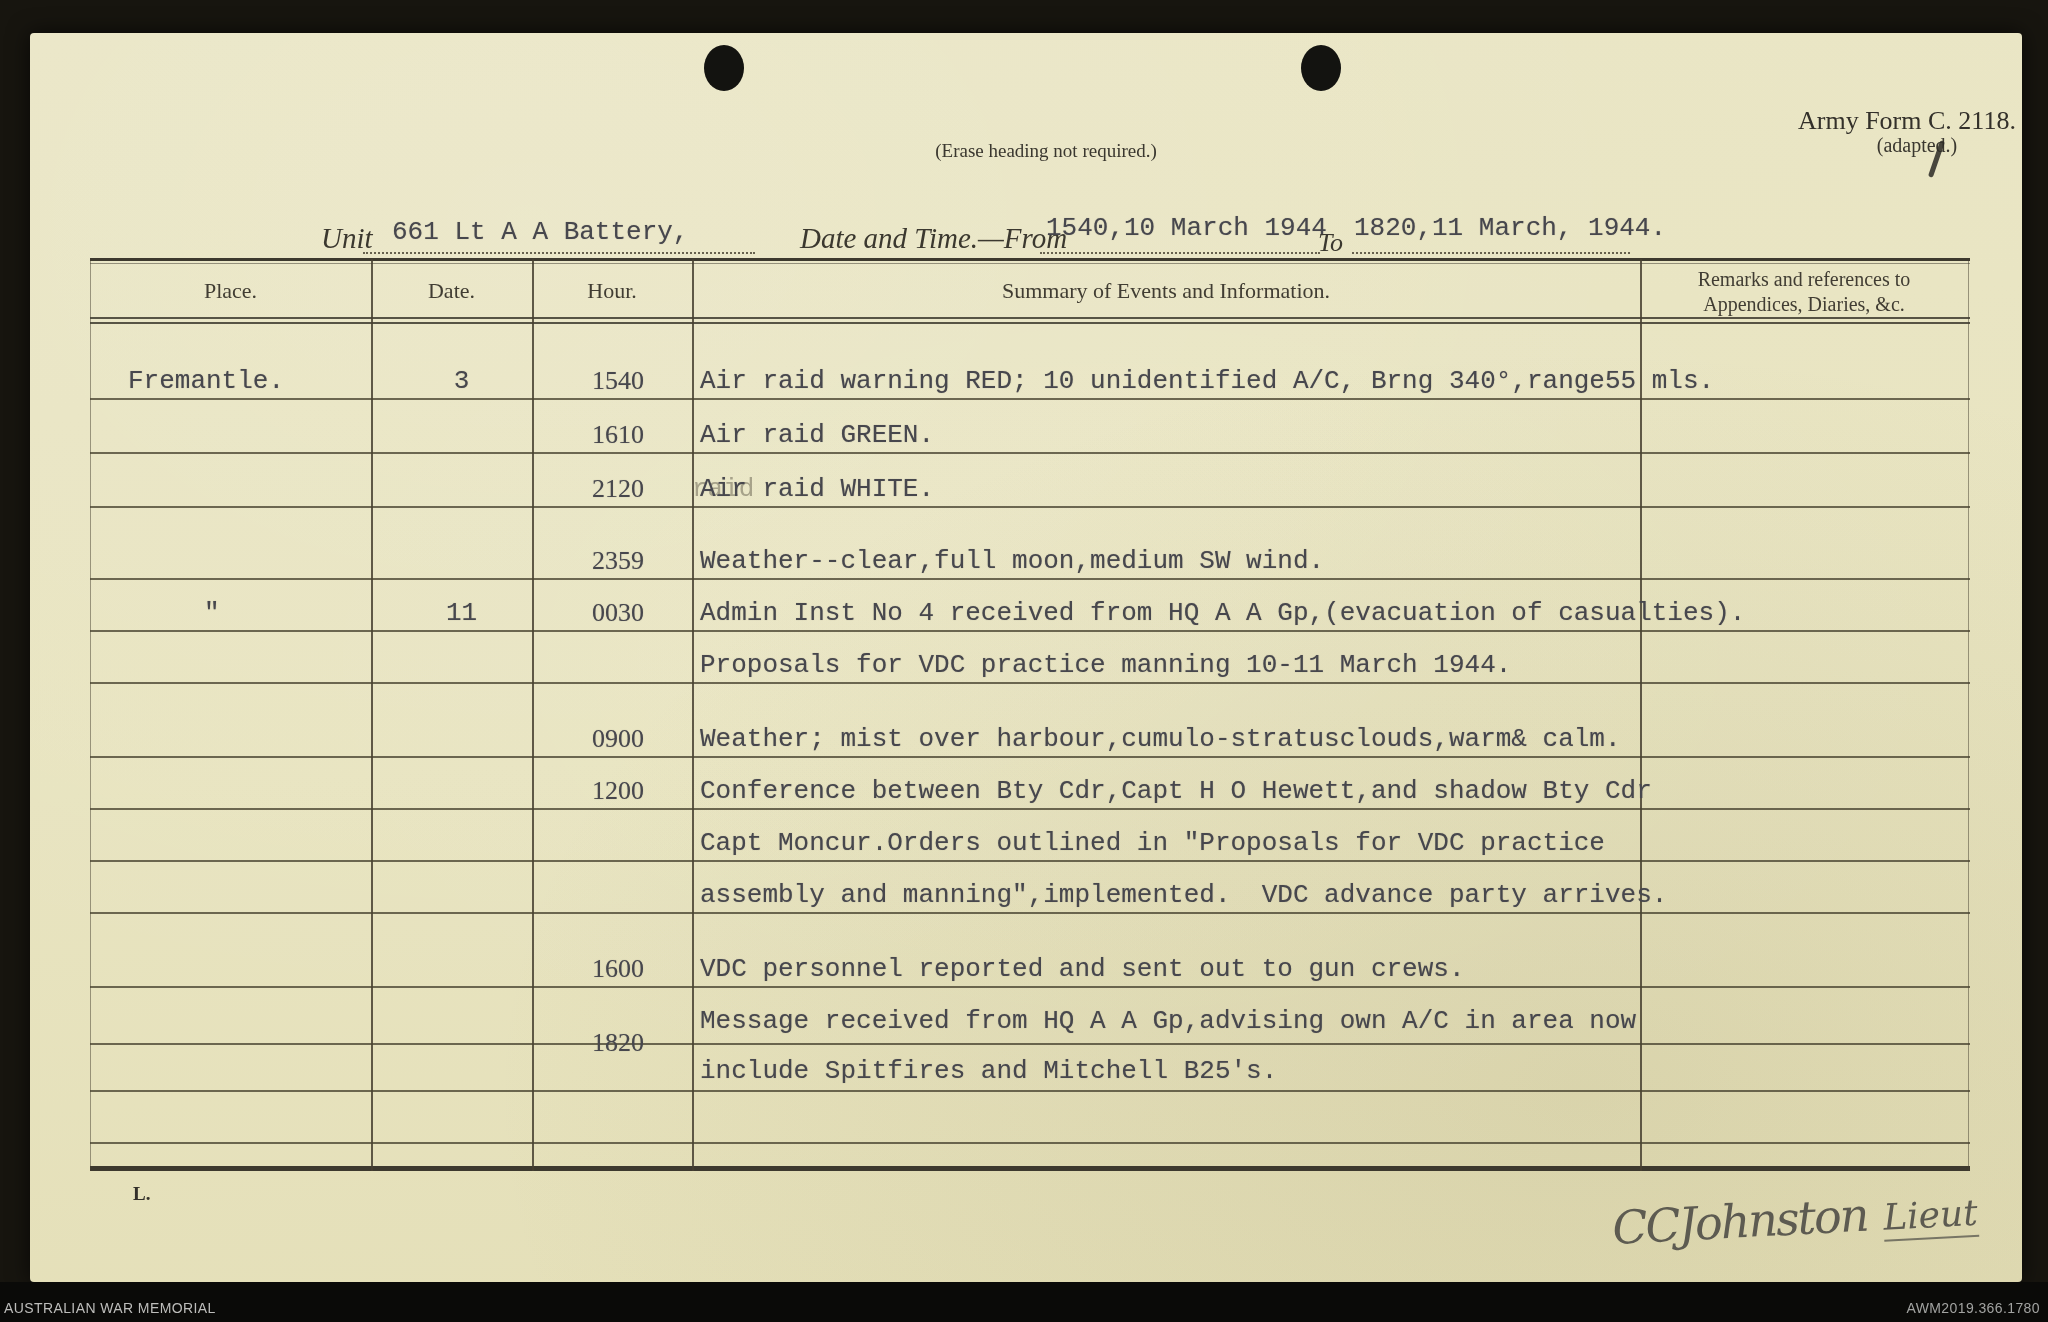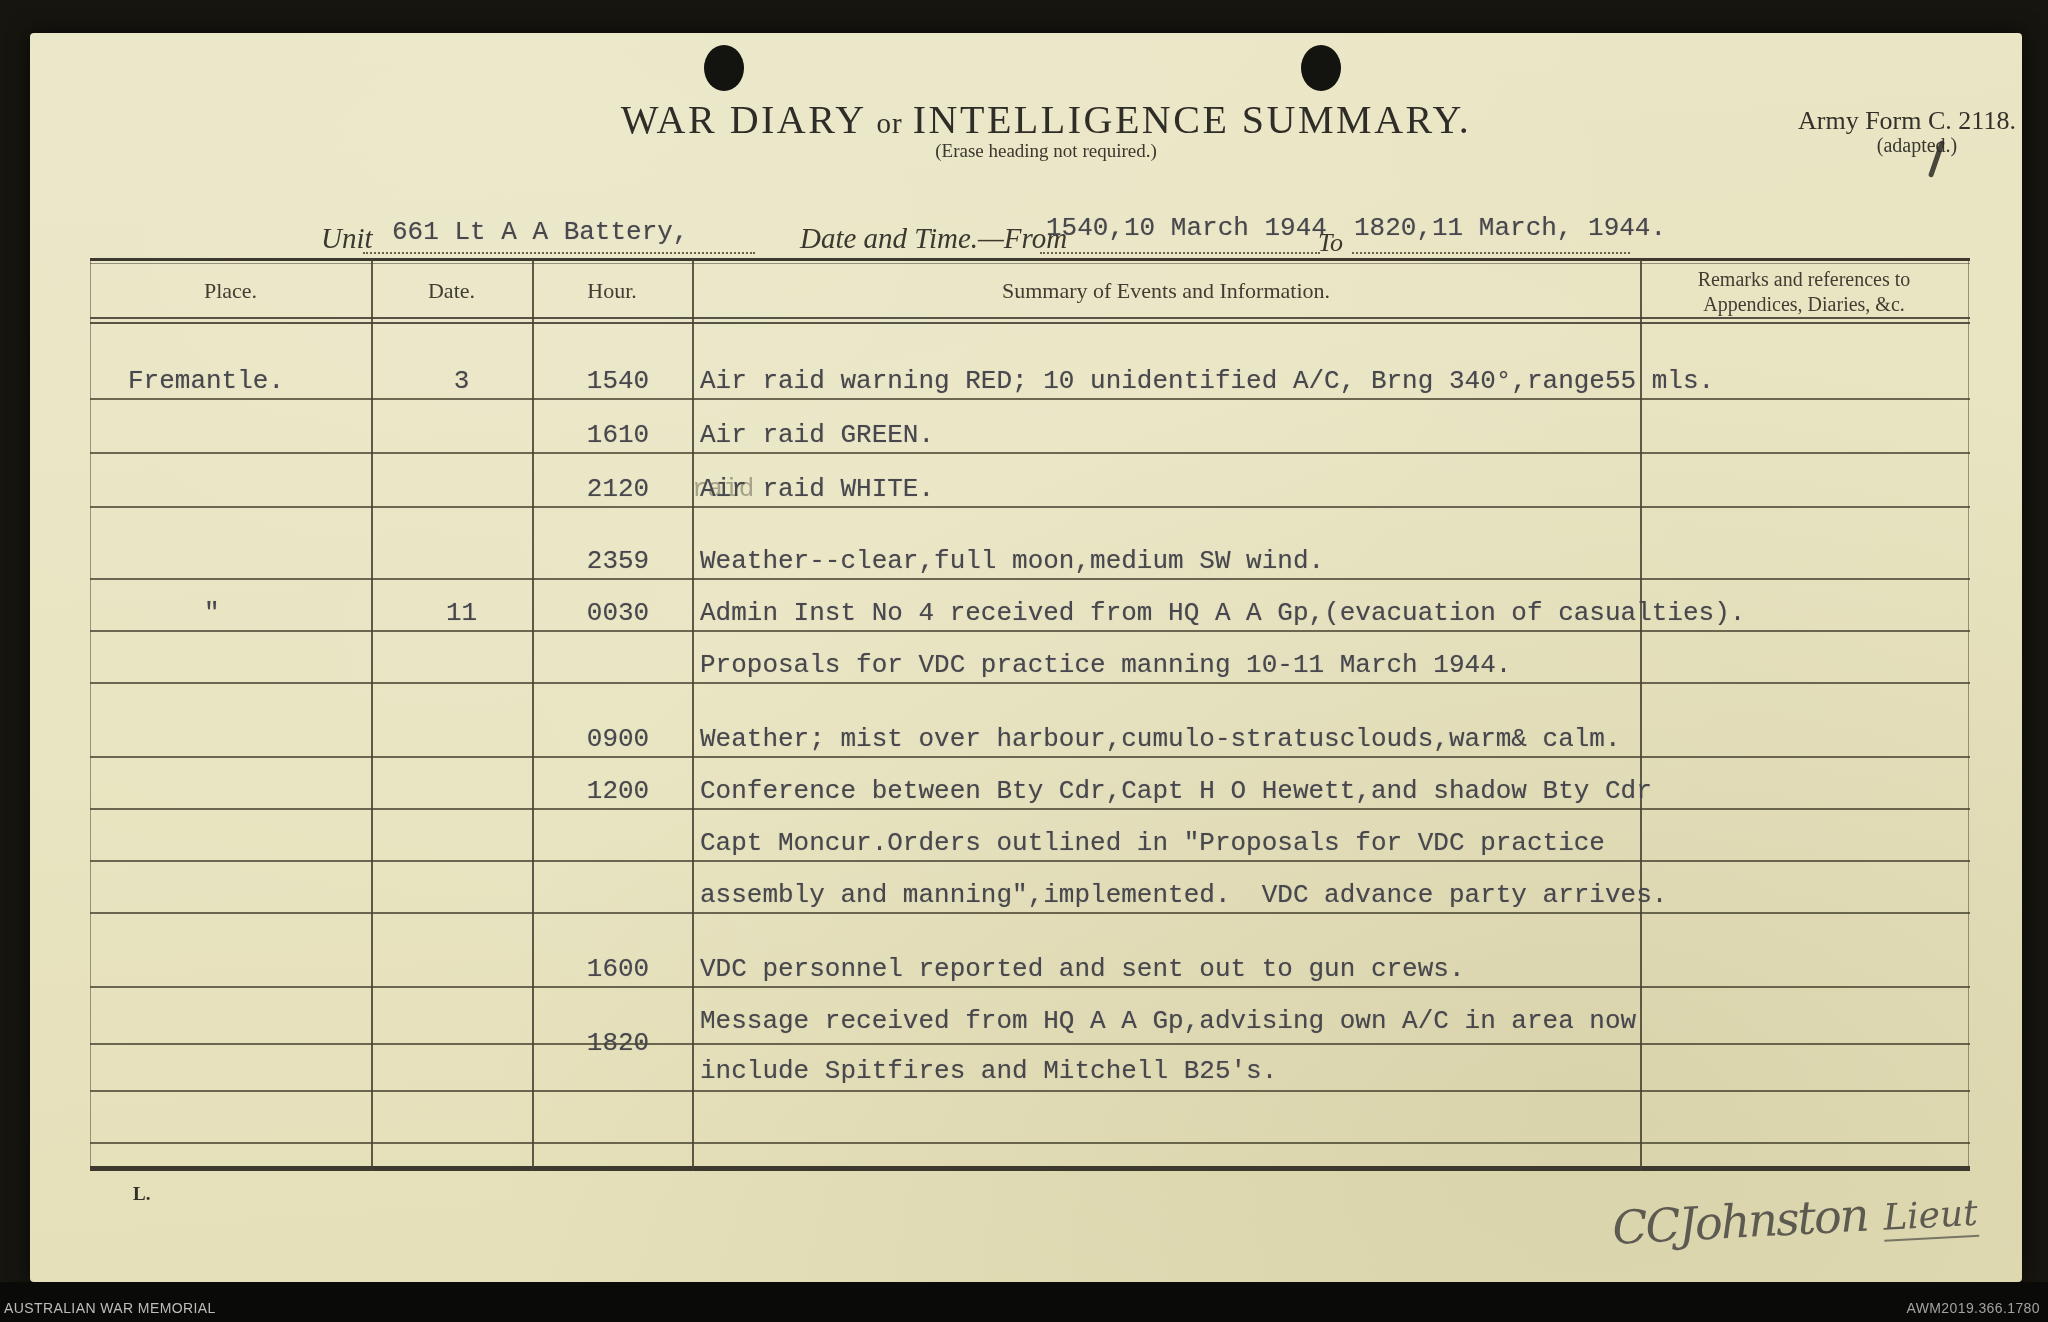--- a/index.html
+++ b/index.html
@@ -47,21 +47,21 @@
   .vline{position:absolute;top:259px;height:912px;width:2px;background:rgba(70,64,48,0.85);}
   .vline.faint{width:1px;background:rgba(70,64,48,0.5);}
   .th{position:absolute;font-size:22px;color:#413d33;text-align:center;white-space:nowrap;}
   .th.small{font-size:20px;}
 
   .row{position:absolute;left:90px;width:1880px;height:34px;}
   .cell{position:absolute;top:0;}
   .cell.place{left:38px;}
   .cell.place-ditto{left:114px;}
   .cell.date{left:291px;width:161px;text-align:center;}
-  .cell.hourc{left:442px;width:172px;text-align:center;}
+  .cell.hourc{left:442px;width:172px;text-align:center;font-family:Liberation Serif, serif;}
   .cell.summary{left:610px;}
 
   
   .foot-mark{position:absolute;left:133px;top:1183px;font-size:19px;font-weight:bold;color:#33302a;}
   .authority{position:absolute;left:554px;top:1186px;width:980px;text-align:center;font-size:17.5px;font-weight:bold;color:#393630;letter-spacing:0.3px;}
   .signature{
     position:absolute;left:1612px;top:1190px;width:420px;
     font-family:"DejaVu Serif",serif;font-style:italic;
     color:#53514a;transform:rotate(-3deg);opacity:0.92;white-space:nowrap;
   }
@@ -76,21 +76,20 @@
 </head>
 <body>
 
 <div class="paper"></div>
 
 <div class="overlay">
 
   <div class="hole" style="left:704px;top:45px;"></div>
   <div class="hole" style="left:1301px;top:45px;"></div>
 
-  <div class="title"><span>WAR DIARY</span><span class="or">or</span><span>INTELLIGENCE SUMMARY.</span></div>
   <div class="subtitle">(Erase heading not required.)</div>
   <div class="form-code">Army Form C. 2118.</div>
   <div class="form-code-note">(adapted.)</div>
   <div class="ink-stroke"></div>
 
   <div class="lbl" style="left:321px;top:222px;">Unit</div>
   <div class="dots" style="left:363px;top:250px;width:392px;"></div>
   <div class="typed abs" style="left:392px;top:217px;">661 Lt A A Battery,</div>
 
   <div class="lbl" style="left:800px;top:222px;">Date and Time.—From</div>

